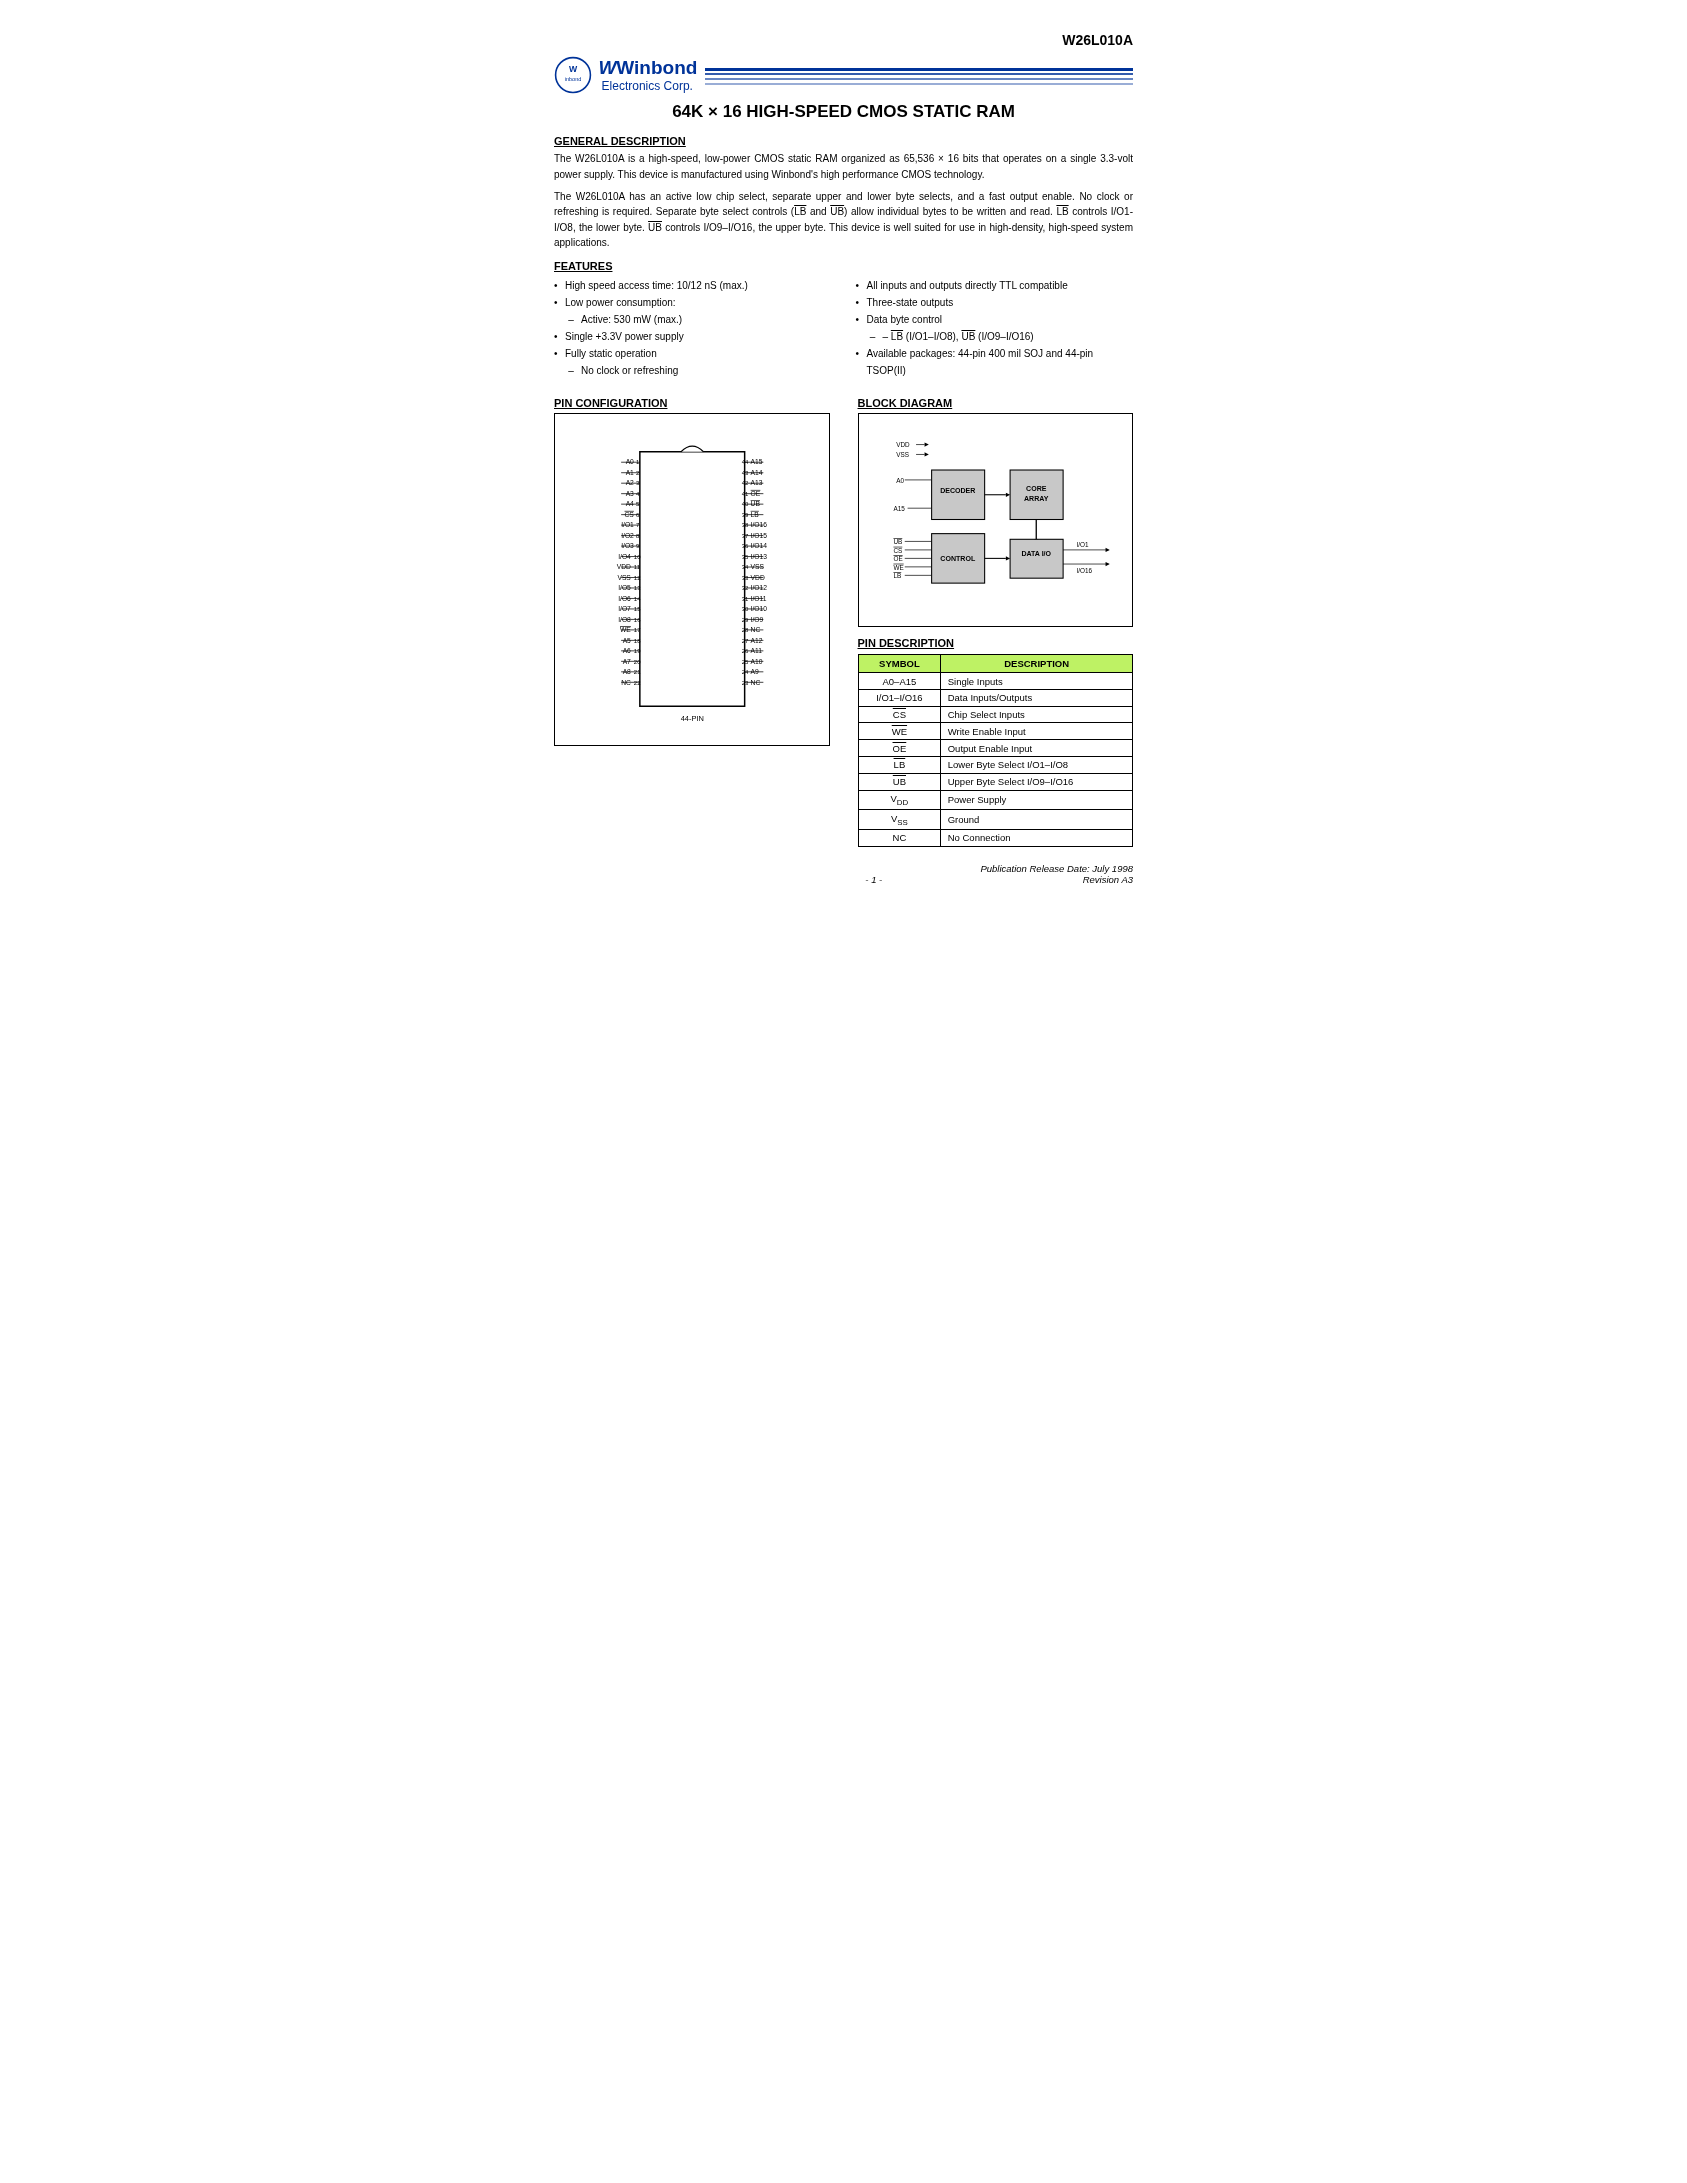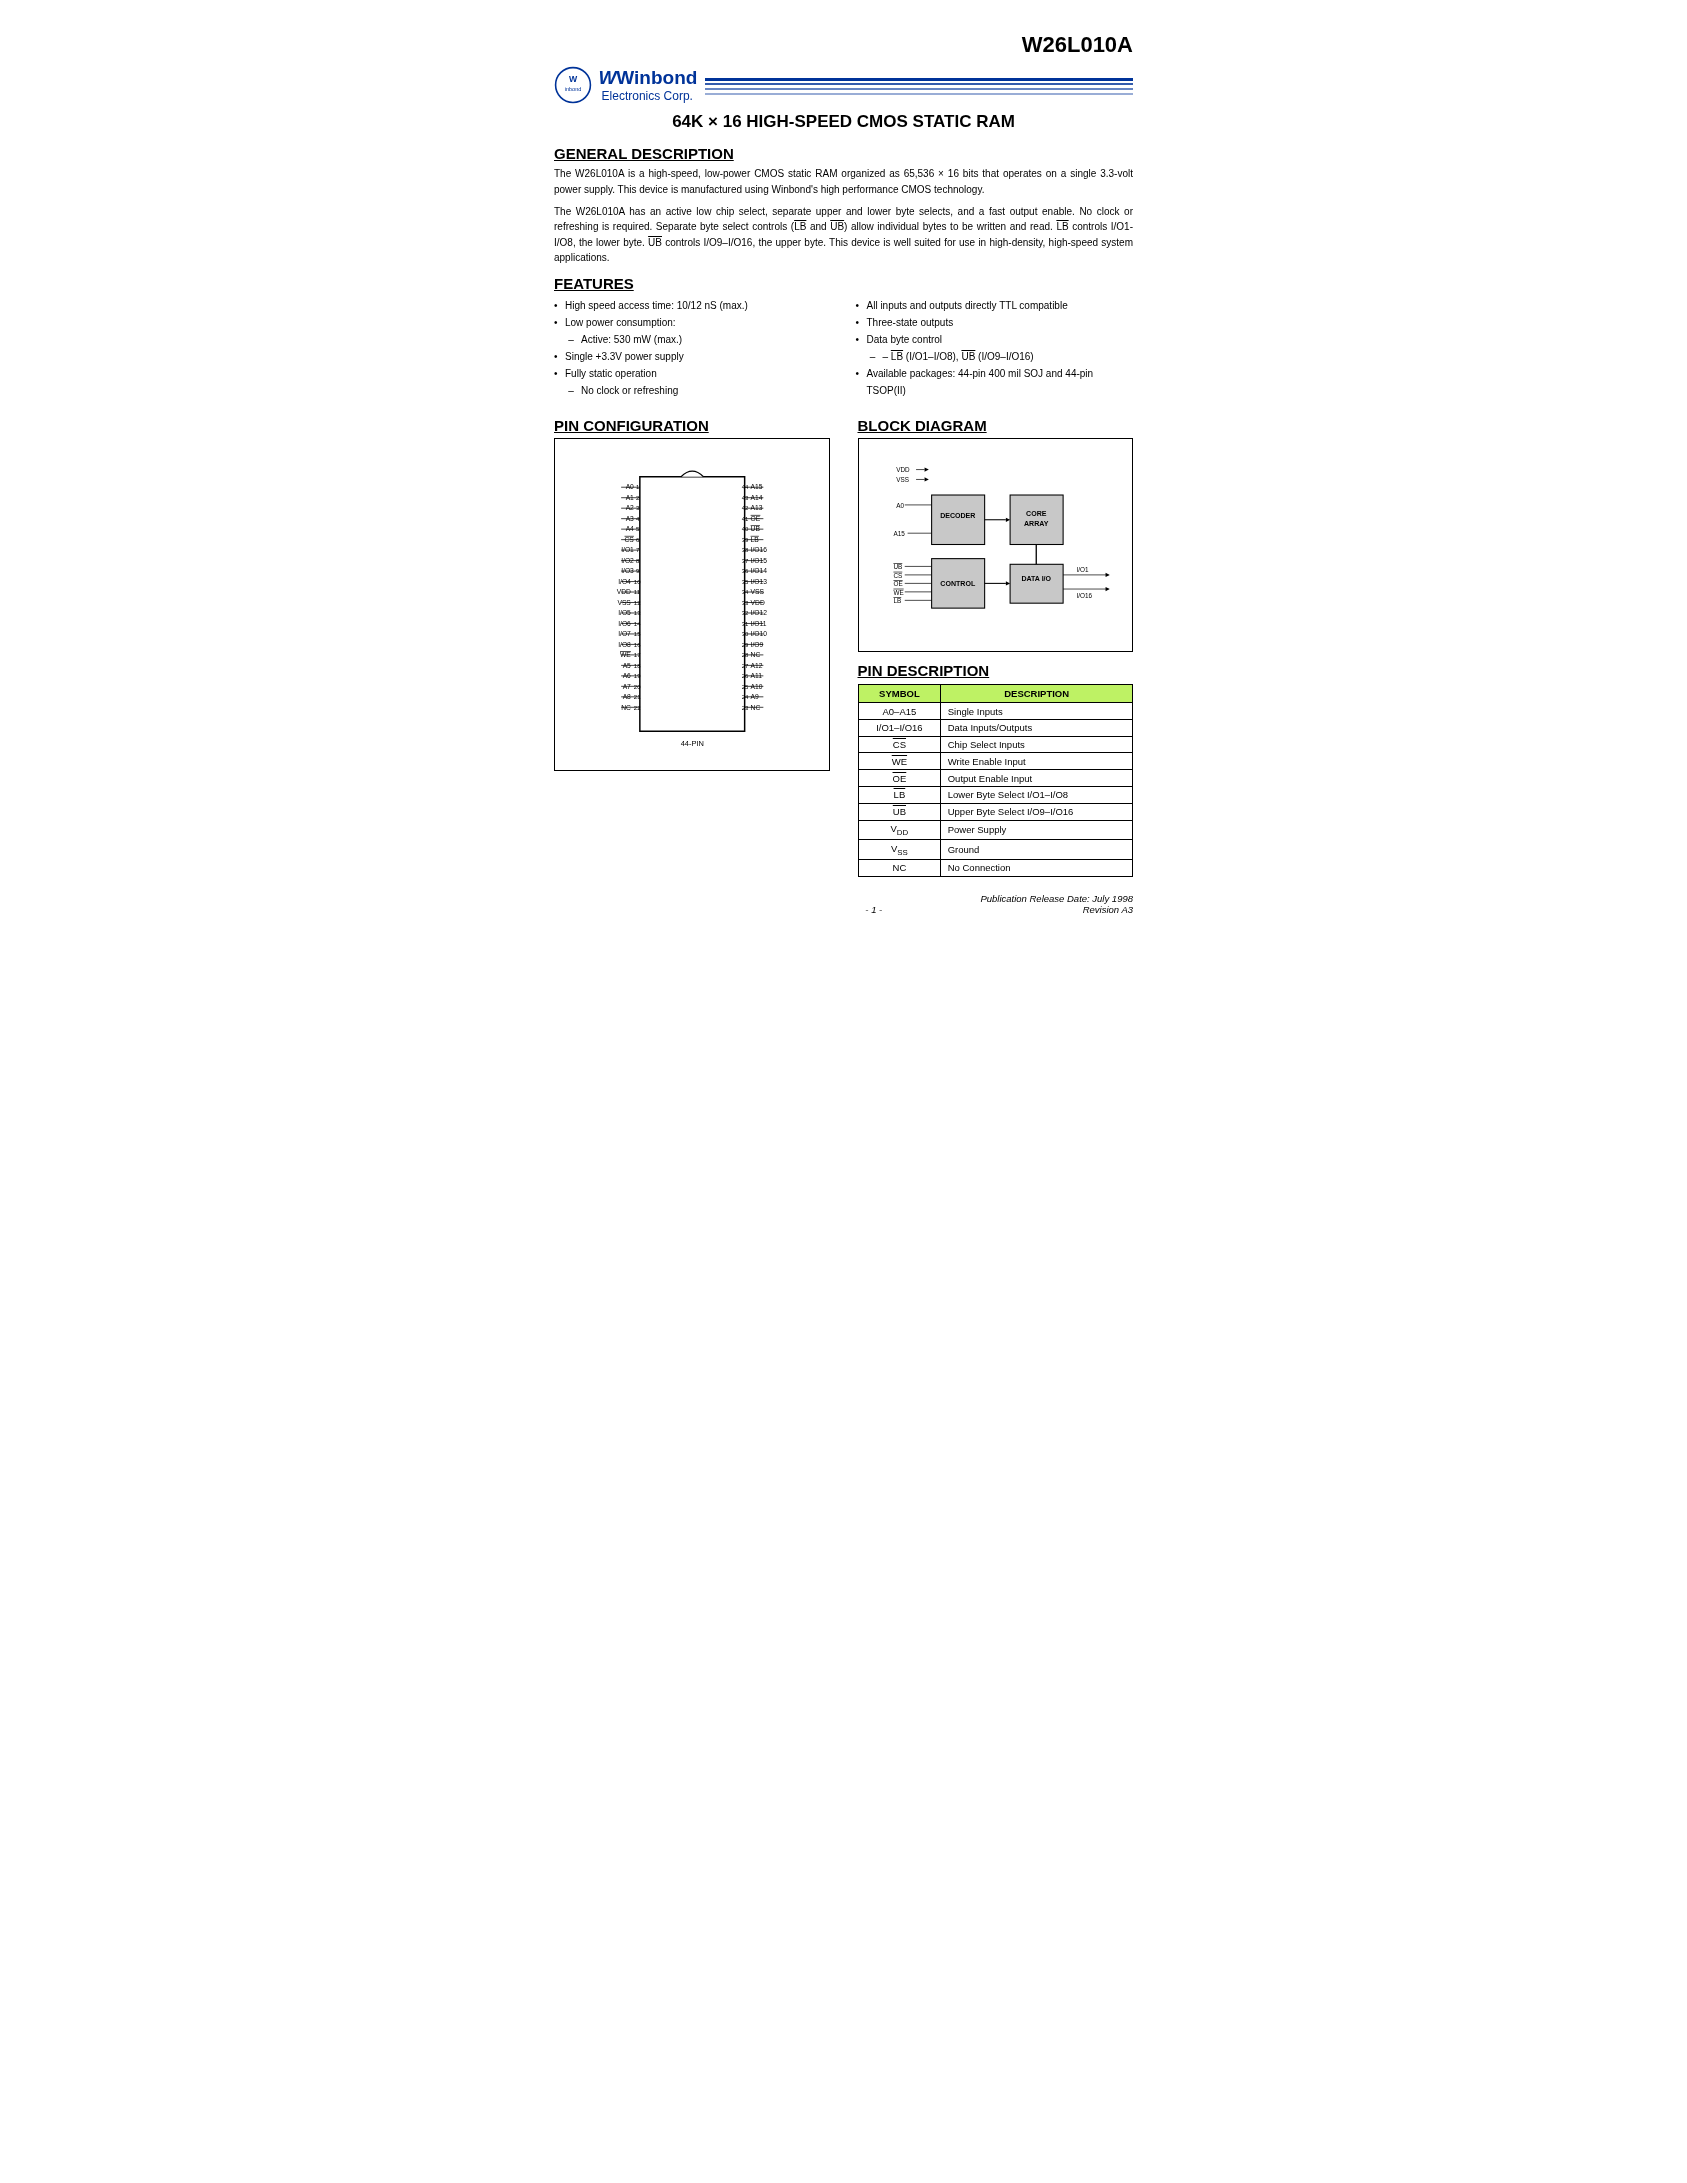--- a/index.html
+++ b/index.html
@@ -9,21 +9,21 @@
       font-size: 10.3px;
       color: #000;
       width: 675px;
       margin: 0 auto;
       padding: 32px 48px 32px 48px;
     }
 
     
     .page-title {
       text-align: right;
-      font-size: 22px;
+      font-size: 14px;
       font-weight: bold;
       margin-bottom: 8px;
       font-family: Arial, sans-serif;
     }
 
     .logo-area {
       display: flex;
       align-items: center;
       margin-bottom: 3.2px;
     }
@@ -60,21 +60,21 @@
     .main-title {
       text-align: center;
       font-size: 17px;
       font-weight: bold;
       margin: 8px 0 12.7px 0;
       font-family: Arial, sans-serif;
     }
 
     
     .section-title {
-      font-size: 15px;
+      font-size: 11px;
       font-weight: bold;
       text-decoration: underline;
       margin-bottom: 4.8px;
       margin-top: 9.5px;
     }
 
     .body-text {
       font-size: 10px;
       line-height: 1.55;
       text-align: justify;

